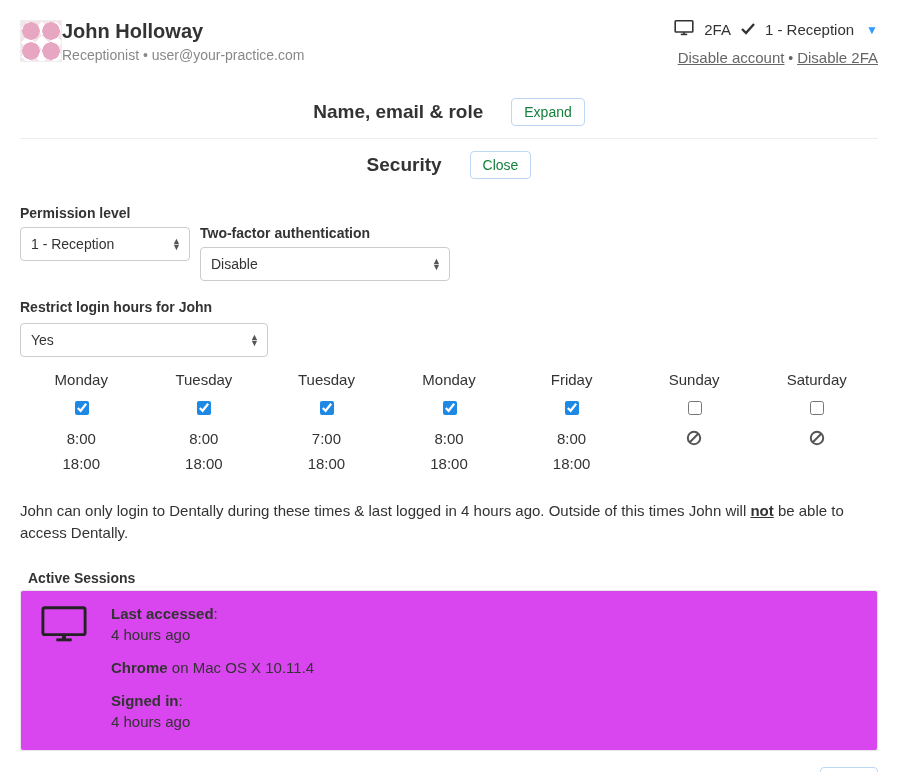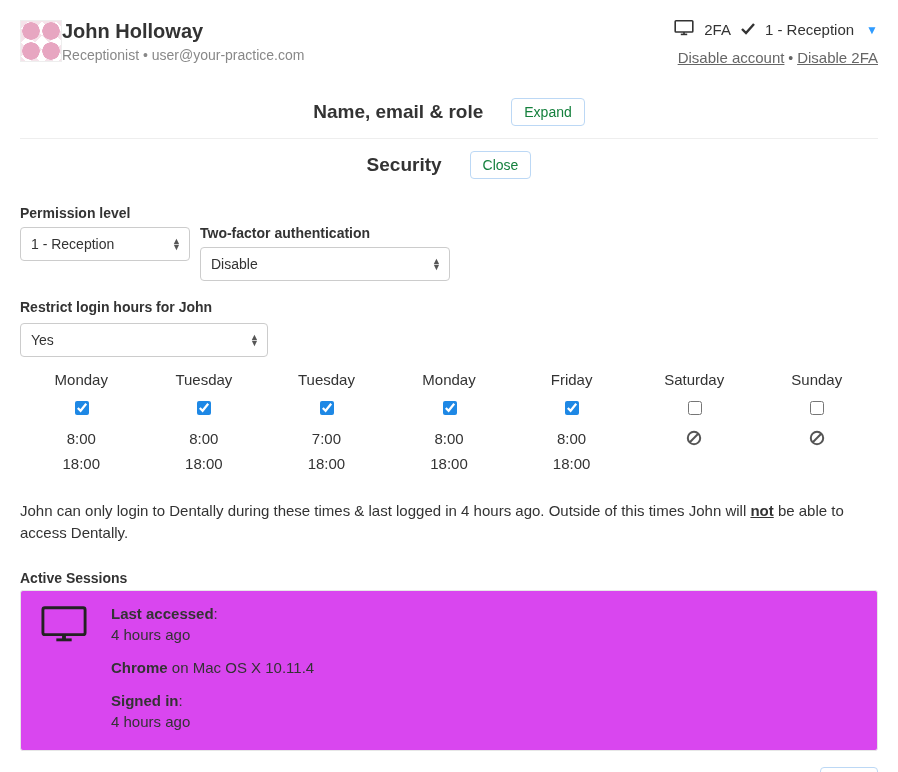--- a/index.html
+++ b/index.html
@@ -70,21 +70,21 @@
   .restrict-label { font-weight: 700; margin: 18px 0 8px 0; font-size: 14px; }
   .days { display: flex; margin-top: 14px; }
   .day-col { flex: 1; text-align: center; }
   .day-name { font-size: 15px; margin-bottom: 10px; }
   .day-check { margin-bottom: 12px; }
   input[type=checkbox] { width: 14px; height: 14px; accent-color: #1e88e5; }
   .day-time { font-size: 15px; margin: 8px 0; }
   .blocked { font-size: 16px; color: #666; margin-top: 4px; }
   .desc { margin: 20px 0 6px 0; font-size: 15px; line-height: 1.45; }
   .desc .not { text-decoration: underline; font-weight: 700; }
-  .sessions-title { font-weight: 700; font-size: 14px; margin: 26px 0 4px; }
+  .sessions-title { font-weight: 700; font-size: 14px; margin: 26px 8px 4px; }
   .session-card {
     border: 1px solid #e7e7e7;
     background: #d946ef;
     border-radius: 3px;
     padding: 14px 20px 16px;
     display: flex;
     gap: 24px;
   }
   .session-icon svg { width: 46px; height: 40px; }
   .session-info p { margin: 0 0 4px 0; font-size: 15px; }
@@ -199,29 +199,29 @@
       <div class="day-time">8:00</div>
       <div class="day-time">18:00</div>
     </div>
     <div class="day-col">
       <div class="day-name">Friday</div>
       <div class="day-check"><input type="checkbox" checked="" style=""></div>
       <div class="day-time">8:00</div>
       <div class="day-time">18:00</div>
     </div>
     <div class="day-col">
-      <div class="day-name">Saturday</div>
+      <div class="day-name">Sunday</div>
       <div class="day-check"><input type="checkbox" style=""></div>
       <div class="blocked"><svg width="16" height="16" viewBox="0 0 16 16">
           <circle cx="8" cy="8" r="6.2" fill="none" stroke="#555" stroke-width="2"></circle>
           <line x1="3.8" y1="12.2" x2="12.2" y2="3.8" stroke="#555" stroke-width="2"></line>
         </svg></div>
     </div>
     <div class="day-col">
-      <div class="day-name">Sunday</div>
+      <div class="day-name">Saturday</div>
       <div class="day-check"><input type="checkbox" style=""></div>
       <div class="blocked"><svg width="16" height="16" viewBox="0 0 16 16">
           <circle cx="8" cy="8" r="6.2" fill="none" stroke="#555" stroke-width="2"></circle>
           <line x1="3.8" y1="12.2" x2="12.2" y2="3.8" stroke="#555" stroke-width="2"></line>
         </svg></div>
     </div>
   </div>
 
 <p class="desc">
   <span>John can only login to Dentally during these times &amp; last logged in 4 hours ago. Outside of this times John will </span><span class="not">not</span><span> be able to access Dentally.</span>

